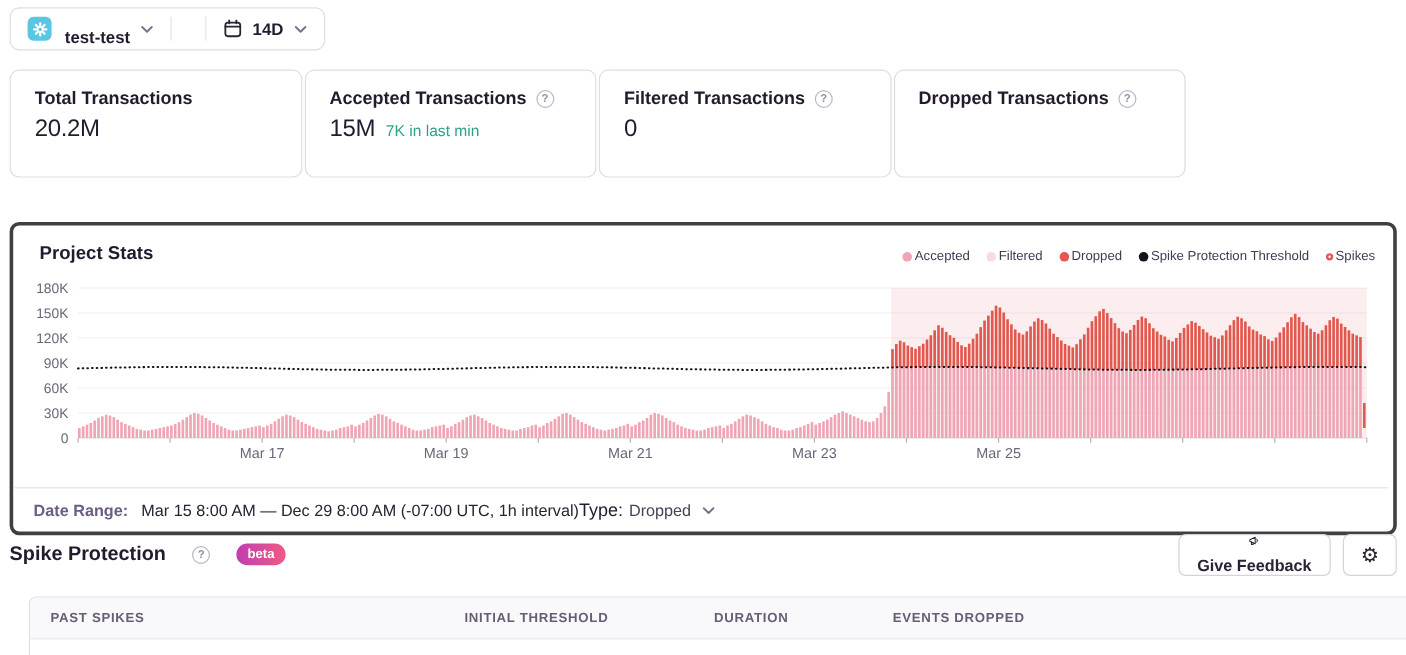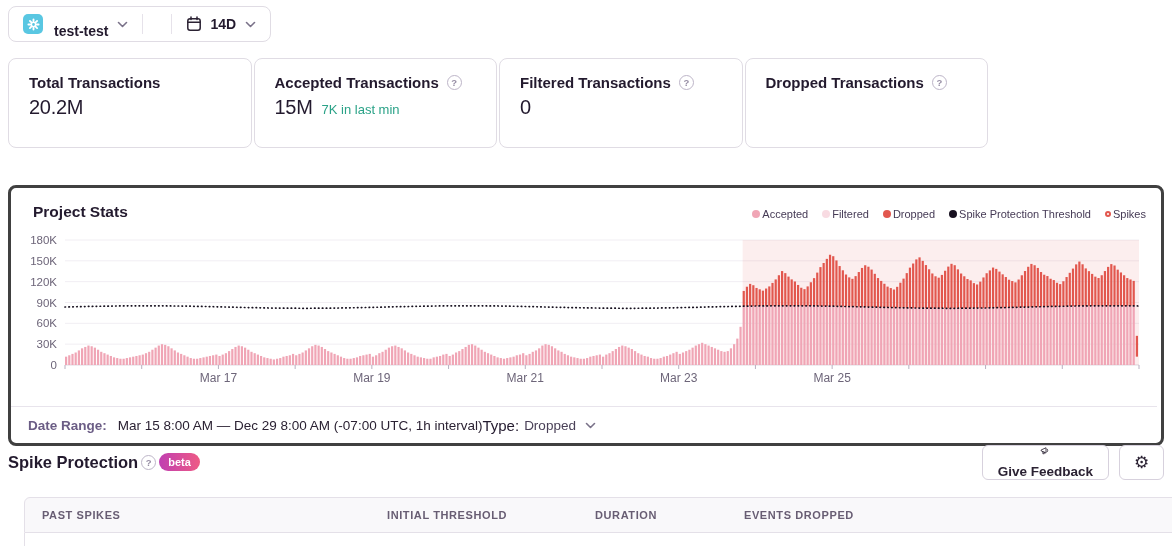--- a/index.html
+++ b/index.html
@@ -50,21 +50,21 @@
   .dr-left { display:flex; align-items:baseline; }
   .dr-label { font-size:13.5px; font-weight:700; color:#6b5d85; }
   .dr-value { font-size:13.5px; color:#2b2233; margin-left:11px; }
   .dr-right { display:flex; align-items:center; }
   .type-label { font-size:15px; font-weight:400; }
   .type-value { font-size:13.5px; color:#4a4158; margin-left:5px; }
 
   
   .spike-head { left:8px; top:443px; width:1156px; height:38px; display:flex;
     align-items:center; justify-content:space-between; }
-  .sp-left { display:flex; align-items:center; gap:3px; }
+  .sp-left { display:flex; align-items:center; gap:22px; }
   .sp-title { font-size:16.5px; font-weight:700; }
   .beta-badge { font-size:11px; font-weight:700; color:#fff; padding:2.5px 9px 3.5px;
     border-radius:10px; background:linear-gradient(90deg,#c03fb1,#ee5a85); }
   .sp-right { display:flex; gap:10px; }
   .btn { height:35px; background:#fff; border:1px solid #d7d1dd; border-radius:6px;
     display:flex; align-items:center; justify-content:center; font-size:13.5px;
     font-weight:700; color:#2b2233; cursor:pointer; }
   .btn-feedback { padding:0 15px; gap:8px;flex-direction:column; }
   .btn-gear { width:45px; font-size:17px; font-weight:400; }
 

